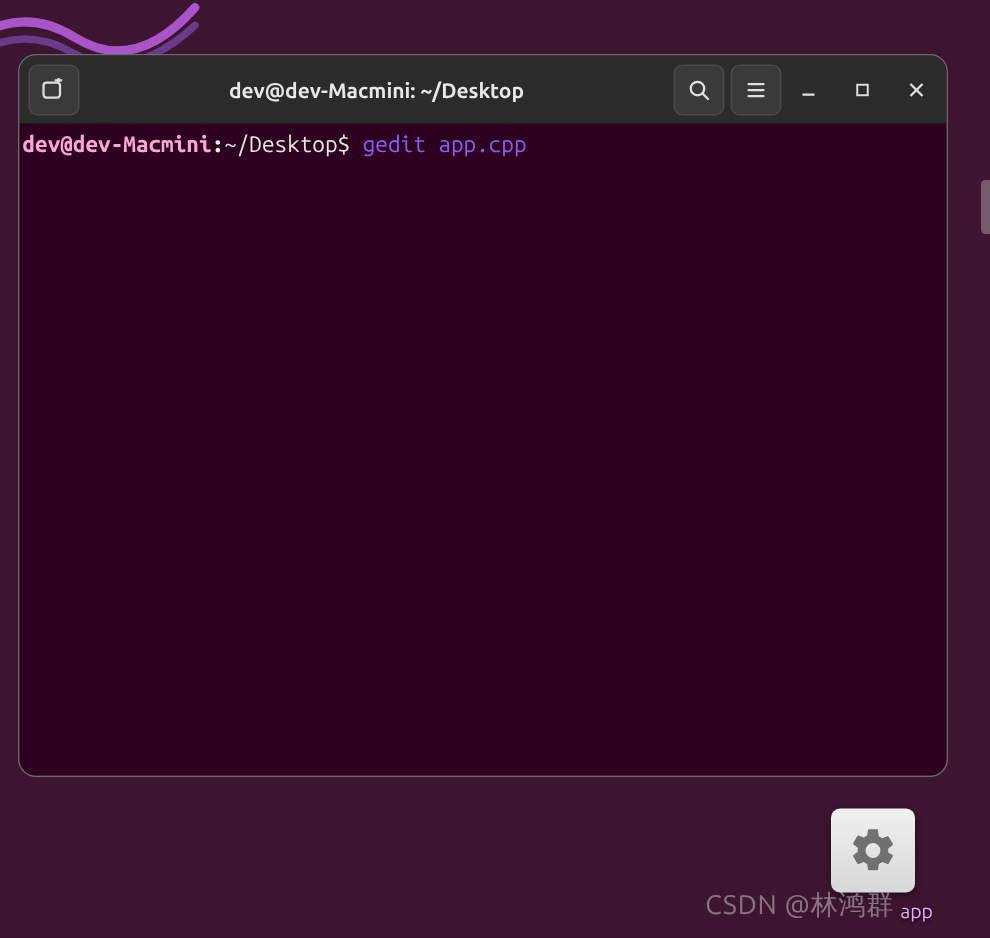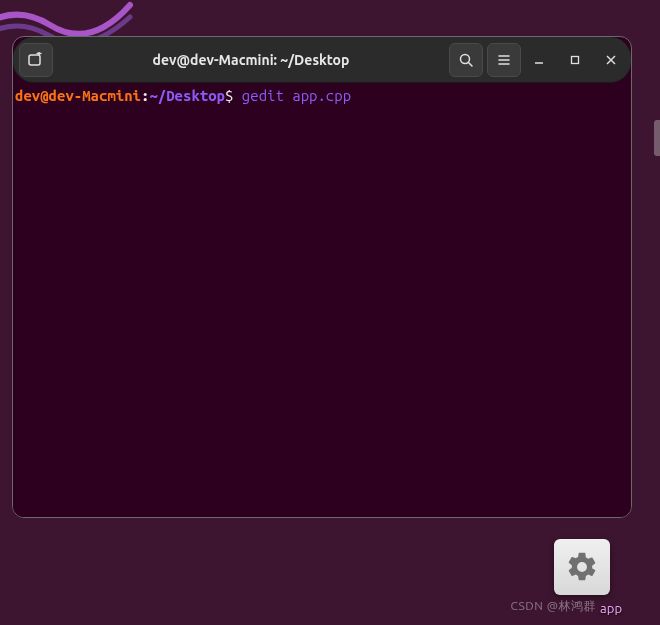--- a/index.html
+++ b/index.html
@@ -34,21 +34,20 @@
       flex-direction: column;
     }
     .titlebar {
       height: 46px;
       background: #2b2b2b;
       display: flex;
       align-items: center;
       padding: 0 6px;
       gap: 4px;
       border-bottom: 1px solid #1a1a1a;
-      border-radius: 21px;
     }
     .titlebar-btn {
       width: 34px;
       height: 34px;
       border-radius: 6px;
       background: #3a3a3a;
       border: 1px solid #4a4a4a;
       display: flex;
       align-items: center;
       justify-content: center;
@@ -81,23 +80,23 @@
       flex: 1;
       background: #2c001e;
       padding: 4px 2px;
       font-family: "Ubuntu Mono", "DejaVu Sans Mono", Consolas, monospace;
       font-size: 15px;
       line-height: 18px;
       color: #eeeeec;
       overflow: auto;
     }
     .term-line { white-space: pre; }
-    .user-host { color: #f97316; font-weight: bold; }
+    .user-host { color: #f9a8d4; font-weight: bold; }
     .colon { color: #eeeeec; font-weight: bold; }
-    .path { color: #8b5cf6; font-weight: bold; }
+    .path { color: #e5e5e5; font-weight: normal; }
     .dollar { color: #eeeeec; }
     .cmd { color: #8b5cf6; }
     .cursor-block {
       display: inline-block;
       width: 8px;
       height: 15px;
       border: 1px solid #eeeeec;
       vertical-align: text-bottom;
       margin-left: 1px;
     }
@@ -122,21 +121,21 @@
       right: 38px;
       color: #f0abfc;
       font-size: 13px;
       text-shadow: 0 1px 2px rgba(0,0,0,.8);
     }
     .watermark {
       position: absolute;
       bottom: 10px;
       right: 64px;
       color: rgba(230,230,230,.45);
-      font-size: 12px;
+      font-size: 18px;
       letter-spacing: .5px;
       pointer-events: none;
     }
     .right-sliver {
       position: absolute;
       right: 0;
       top: 120px;
       width: 6px;
       height: 36px;
       background: rgba(200,200,200,.4);

